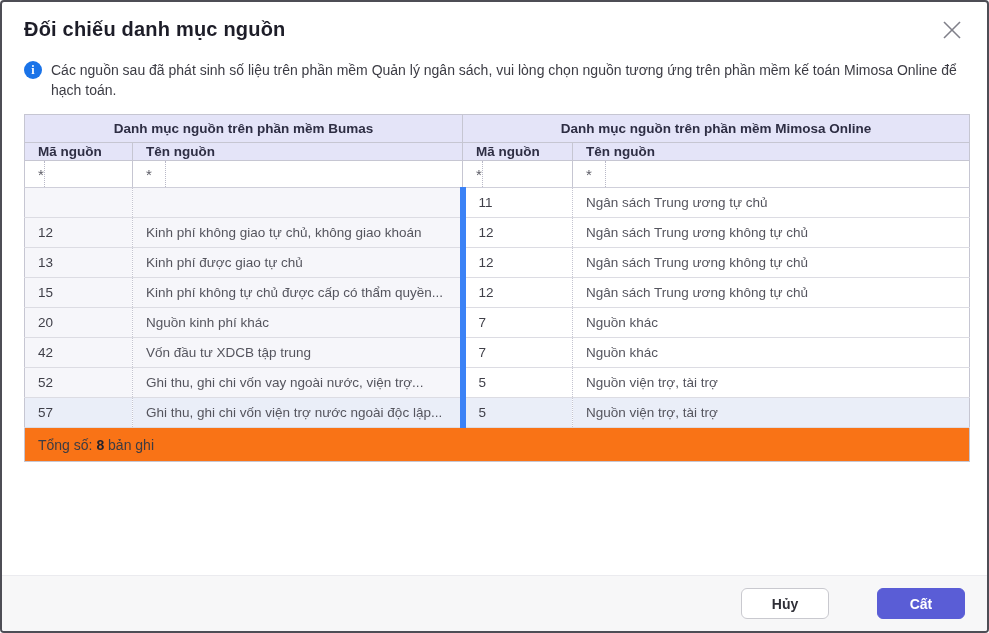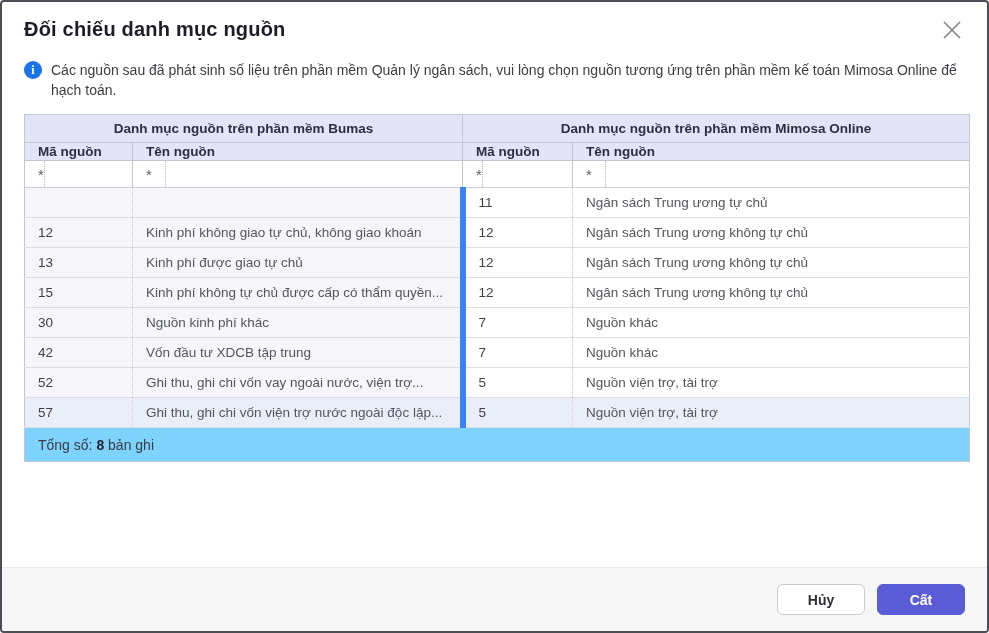--- a/index.html
+++ b/index.html
@@ -100,42 +100,43 @@
   tr.data-row td.col-mimosa { background: #ffffff; }
   tr.data-row.selected td.col-bumas,
   tr.data-row.selected td.col-mimosa { background: #eaeef8; }
   td.cell-bumas-code { border-left: 1px solid #c6c6d2; border-right: 1px dotted #c4c4d0; }
   td.cell-bumas-name { border-right: 6px solid #3b82f6; }
   td.cell-mimosa-code { border-right: 1px dotted #c4c4d0; }
   td.cell-mimosa-name { border-right: 1px solid #c6c6d2; }
   tr.summary-row td {
     height: 34px; padding-left: 13px;
     border: 1px solid #c6c6d2; border-top: 1px solid #c2c2ce;
-    background: #7dd3fc; color: #3c3c44; font-size: 14px;
+    background: #f97316; color: #3c3c44; font-size: 14px;
   }
   .summary-count { font-weight: bold; color: #23232c; }
   .dialog-body-spacer { flex: 1; }
   .dialog-footer {
-    height: 64px; background: #f7f7f8;
+    height: 56px; background: #f7f7f8;
     border-top: 1px solid #ebebef;
     display: flex; align-items: center; justify-content: flex-end;
     gap: 12px; padding-right: 22px;
   }
   .btn {
     min-width: 88px; height: 31px; border-radius: 6px;
     font-size: 14px; cursor: pointer; padding: 0 18px;
     font-family: "Liberation Sans", "DejaVu Sans", sans-serif;
   }
   .btn-cancel {
     background: #ffffff; border: 1px solid #c9c9cf; color: #2f2f37;
     font-weight: bold;
   }
   .btn-save {
     background: #5a5dd6; border: 1px solid #5a5dd6; color: #ffffff;
     font-weight: bold;
+    margin-left: 36px;
   }
 </style>
 </head>
 <body>
 
 <div class="dialog">
 
   <div class="dialog-header">
     <div class="dialog-title">Đối chiếu danh mục nguồn</div>
     <button class="close-button">
@@ -217,21 +218,21 @@
         <td class="col-mimosa cell-code cell-mimosa-code">12</td>
         <td class="col-mimosa cell-mimosa-name">Ngân sách Trung ương không tự chủ</td>
       </tr>
       <tr class="data-row">
         <td class="col-bumas cell-code cell-bumas-code">15</td>
         <td class="col-bumas cell-bumas-name">Kinh phí không tự chủ được cấp có thẩm quyền...</td>
         <td class="col-mimosa cell-code cell-mimosa-code">12</td>
         <td class="col-mimosa cell-mimosa-name">Ngân sách Trung ương không tự chủ</td>
       </tr>
       <tr class="data-row">
-        <td class="col-bumas cell-code cell-bumas-code">30</td>
+        <td class="col-bumas cell-code cell-bumas-code">20</td>
         <td class="col-bumas cell-bumas-name">Nguồn kinh phí khác</td>
         <td class="col-mimosa cell-code cell-mimosa-code">7</td>
         <td class="col-mimosa cell-mimosa-name">Nguồn khác</td>
       </tr>
       <tr class="data-row">
         <td class="col-bumas cell-code cell-bumas-code">42</td>
         <td class="col-bumas cell-bumas-name">Vốn đầu tư XDCB tập trung</td>
         <td class="col-mimosa cell-code cell-mimosa-code">7</td>
         <td class="col-mimosa cell-mimosa-name">Nguồn khác</td>
       </tr>

